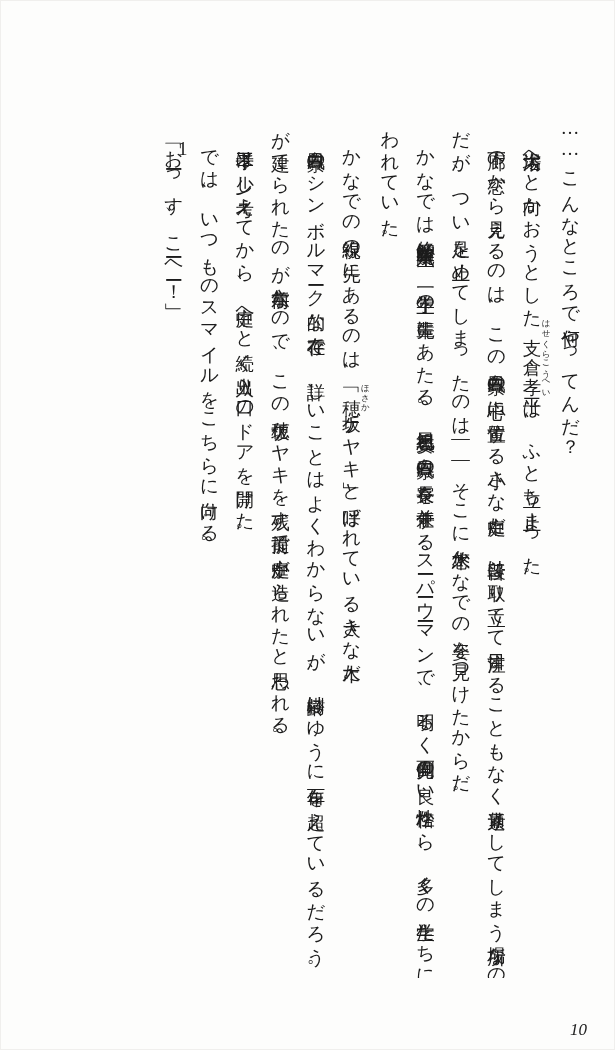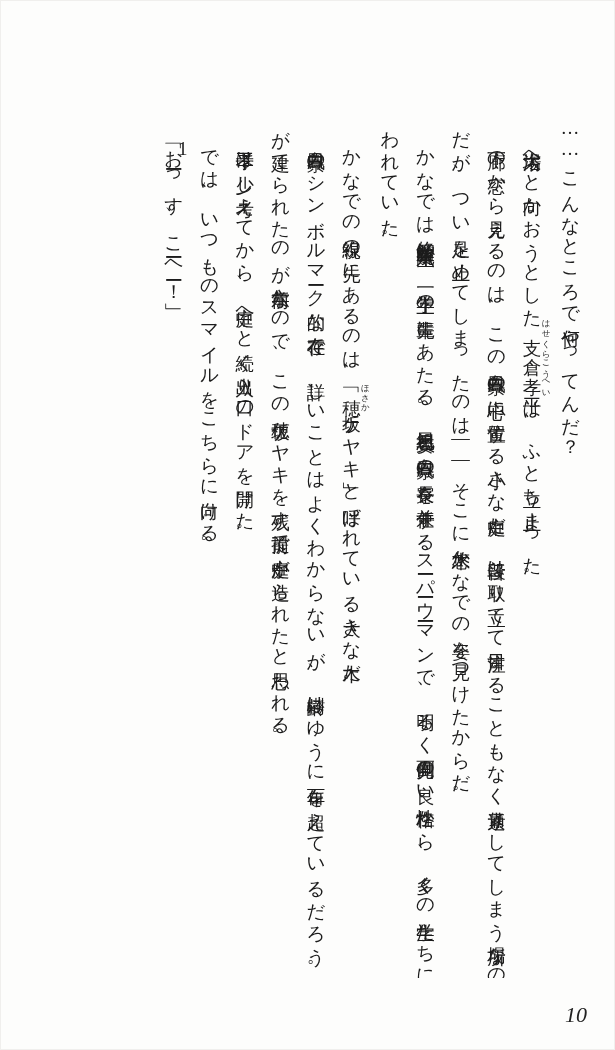--- a/index.html
+++ b/index.html
@@ -66,23 +66,23 @@
     top: 138px;
     left: 178px;
     font-size: 19px;
     font-family: "Liberation Serif", "DejaVu Serif", serif;
     color: #1a1a1a;
   }
 
   
   .page-number {
     position: absolute;
-    bottom: 22px;
+    bottom: 10px;
     right: 28px;
-    font-size: 22px;
+    font-size: 17px;
     font-style: italic;
     font-family: "Liberation Serif", "DejaVu Serif", serif;
     color: #222;
   }
 
   
   .paper-edge {
     position: absolute;
     inset: 0;
     border: 1px solid #f0efed;

